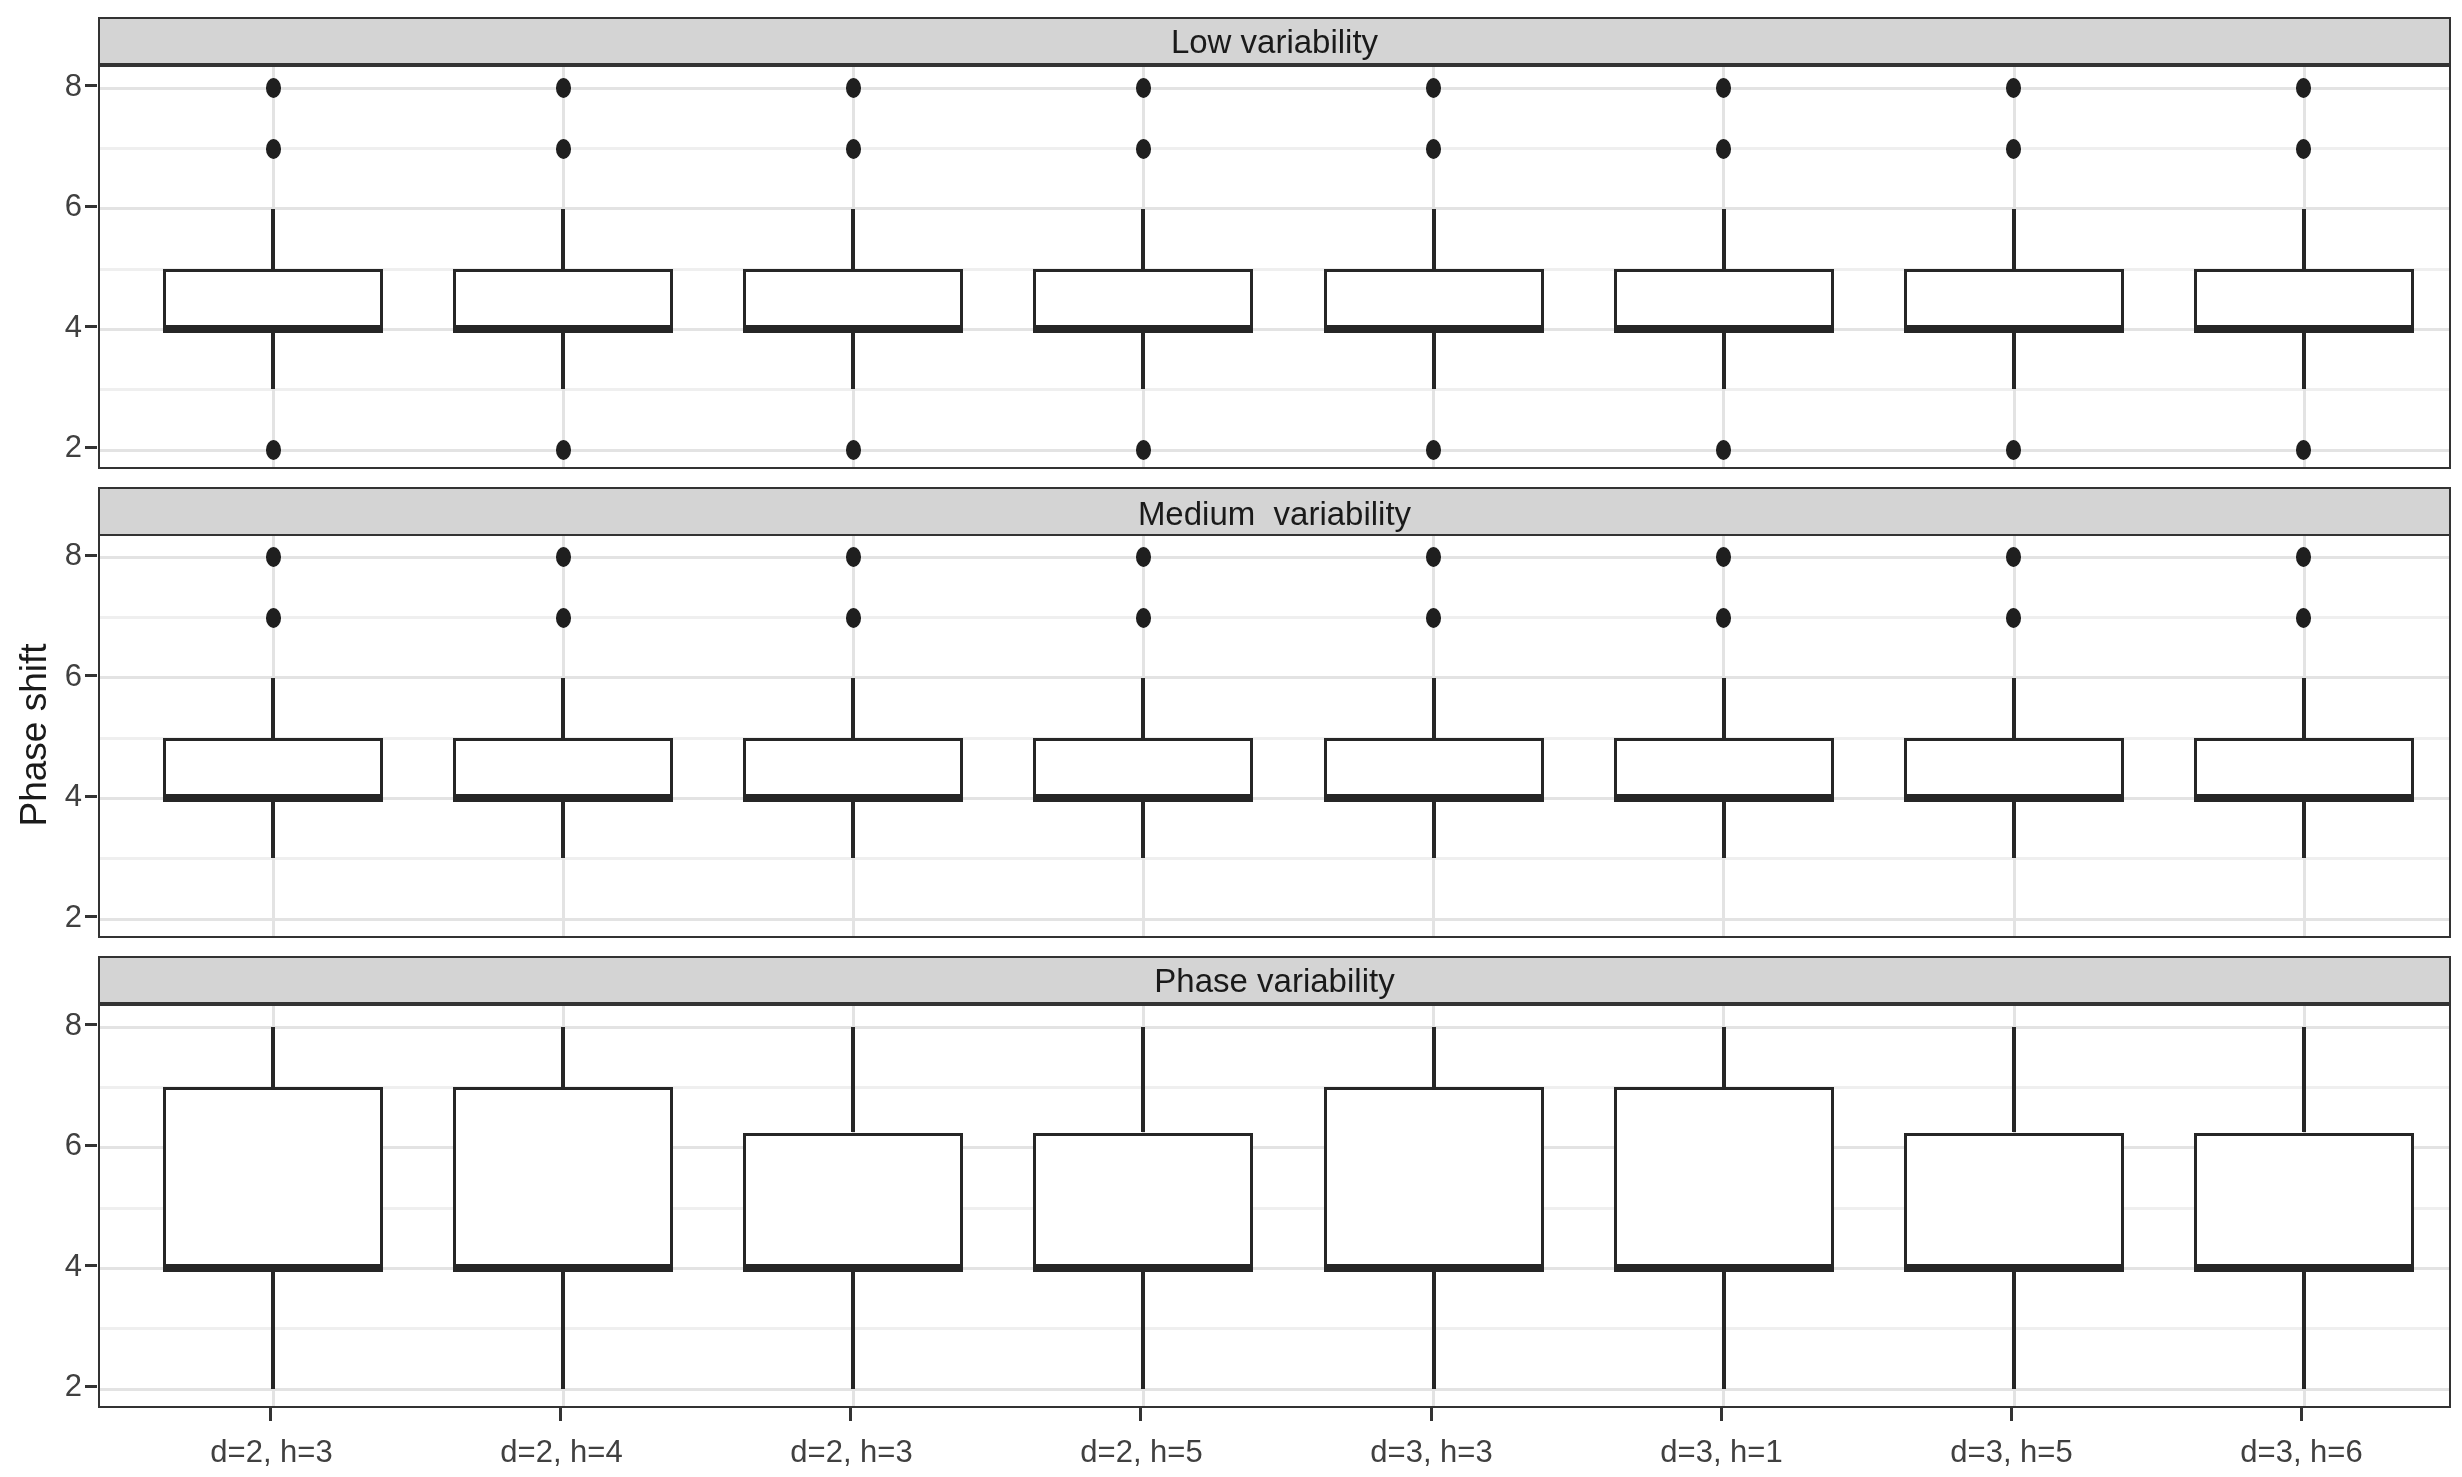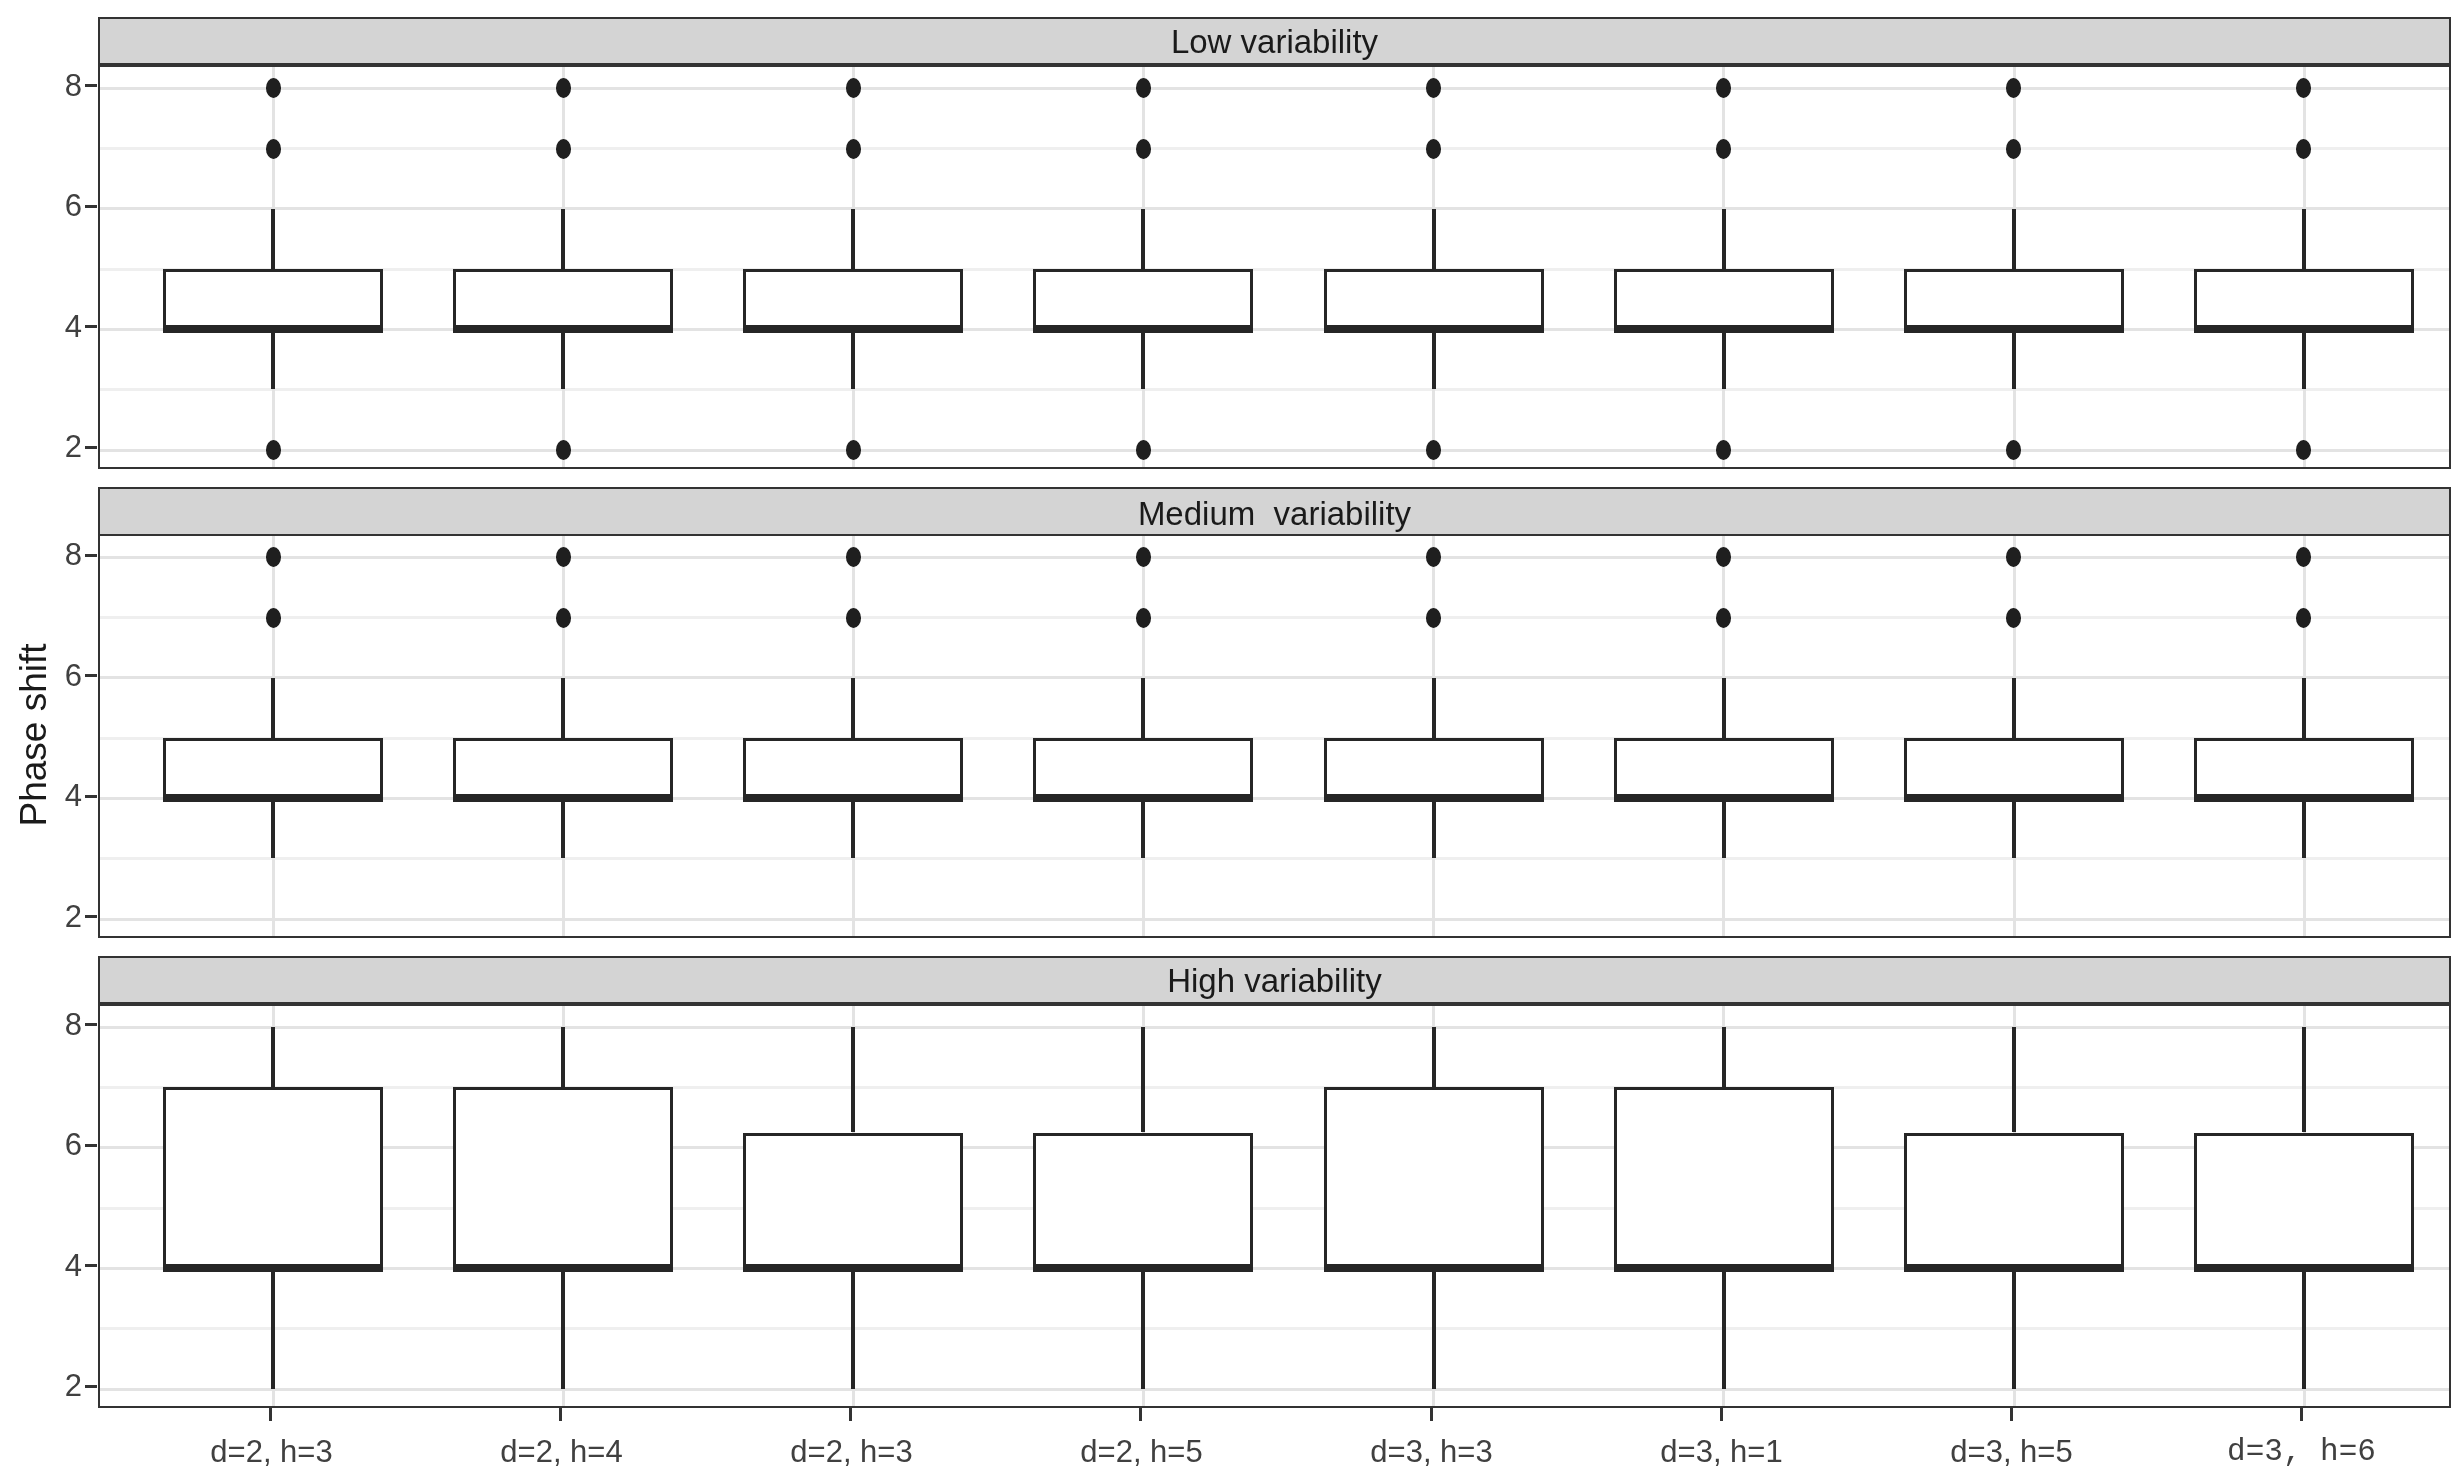--- a/index.html
+++ b/index.html
@@ -199,21 +199,21 @@
       </div>
       <div class="ytick" style="left: 85px; top: 554px;"></div>
       <div class="yticklabel" style="top: 533px;">8</div>
       <div class="ytick" style="left: 85px; top: 674px;"></div>
       <div class="yticklabel" style="top: 654px;">6</div>
       <div class="ytick" style="left: 85px; top: 795px;"></div>
       <div class="yticklabel" style="top: 774px;">4</div>
       <div class="ytick" style="left: 85px; top: 915px;"></div>
       <div class="yticklabel" style="top: 895px;">2</div>
       <div class="strip" style="left: 98px; top: 956px; width: 2353px; height: 48px;">
-        <div class="strip-label">High variability</div>
+        <div class="strip-label">Phase variability</div>
       </div>
       <div class="panel" style="left: 98px; top: 1004px; width: 2353px; height: 404px;">
         <div class="grid gm" style="top: 321px;"></div>
         <div class="grid gm" style="top: 201px;"></div>
         <div class="grid gm" style="top: 80px;"></div>
         <div class="grid gM" style="top: 20px;"></div>
         <div class="grid gM" style="top: 140px;"></div>
         <div class="grid gM" style="top: 261px;"></div>
         <div class="grid gM" style="top: 382px;"></div>
         <div class="gridv" style="left: 172px;"></div>
@@ -273,16 +273,16 @@
       <div class="xticklabel" style="left: 720px; top: 1434px;">d=2, h=3</div>
       <div class="xtick" style="left: 1139px; top: 1408px;"></div>
       <div class="xticklabel" style="left: 1010px; top: 1434px;">d=2, h=5</div>
       <div class="xtick" style="left: 1430px; top: 1408px;"></div>
       <div class="xticklabel" style="left: 1300px; top: 1434px;">d=3, h=3</div>
       <div class="xtick" style="left: 1720px; top: 1408px;"></div>
       <div class="xticklabel" style="left: 1590px; top: 1434px;">d=3, h=1</div>
       <div class="xtick" style="left: 2010px; top: 1408px;"></div>
       <div class="xticklabel" style="left: 1880px; top: 1434px;">d=3, h=5</div>
       <div class="xtick" style="left: 2300px; top: 1408px;"></div>
-      <div class="xticklabel" style="left: 2170px; top: 1434px; font-family: Liberation Mono, monospace;">d=3, h=6</div>
+      <div class="xticklabel" style="left: 2170px; top: 1434px;">d=3, h=6</div>
     </div>
 </div>
 
 
 </body></html>

